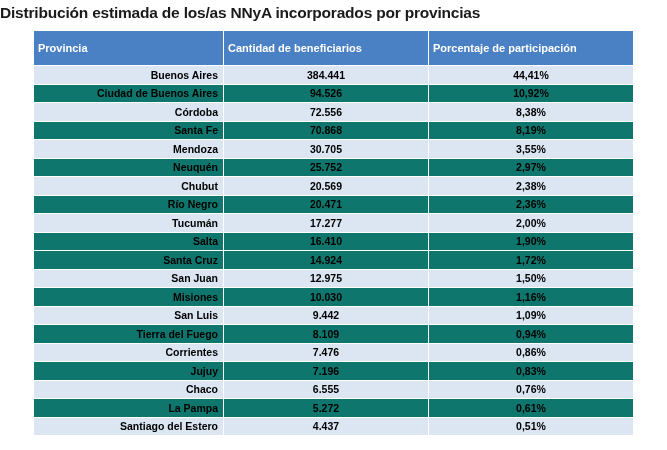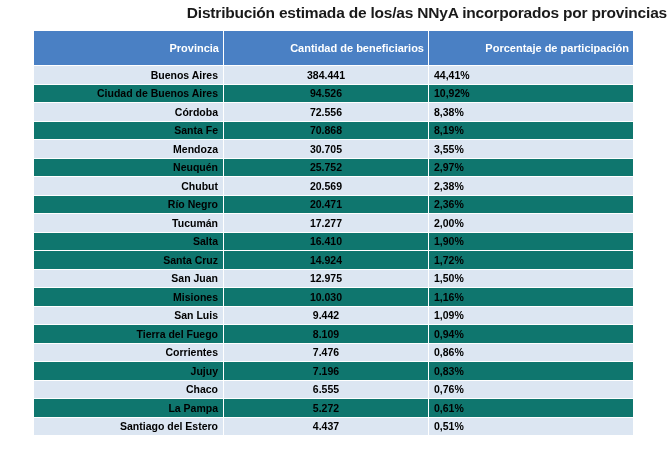--- a/index.html
+++ b/index.html
@@ -17,21 +17,21 @@
     width: 667px;
     height: 450px;
     position: relative;
     box-sizing: border-box;
   }
   .title {
     position: absolute;
     top: 4px;
     left: 0;
     width: 667px;
-    text-align: right;
+    text-align: left;
     font-size: 15.5px;
     font-weight: bold;
     color: #1a1a1a;
     letter-spacing: -0.2px;
     white-space: nowrap;
   }
   .table-wrap {
     position: absolute;
     top: 30px;
     left: 33px;
@@ -41,21 +41,21 @@
     border-collapse: collapse;
     width: 600px;
     table-layout: fixed;
     font-size: 10.5px;
   }
   table.data thead th {
     background: #4a80c4;
     color: #ffffff;
     font-weight: bold;
     font-size: 11px;
-    text-align: right;
+    text-align: left;
     padding: 6px 4px;
     border: 1px solid #ffffff;
     height: 22px;
   }
   table.data tbody td {
     border: 1px solid #ffffff;
     padding: 1px 5px;
     height: 15.5px;
     line-height: 14px;
     color: #000000;
@@ -71,21 +71,21 @@
     background: #0f766e;
   }
   td.c-prov {
     text-align: right;
   }
   td.c-ben {
     text-align: center;
     padding-right: 30px;
   }
   td.c-pct {
-    text-align: left;
+    text-align: center;
     padding-right: 8px;
   }
   col.w-prov { width: 190px; }
   col.w-ben { width: 205px; }
   col.w-pct { width: 205px; }
 </style>
 </head>
 <body>
 
 <div class="page">

